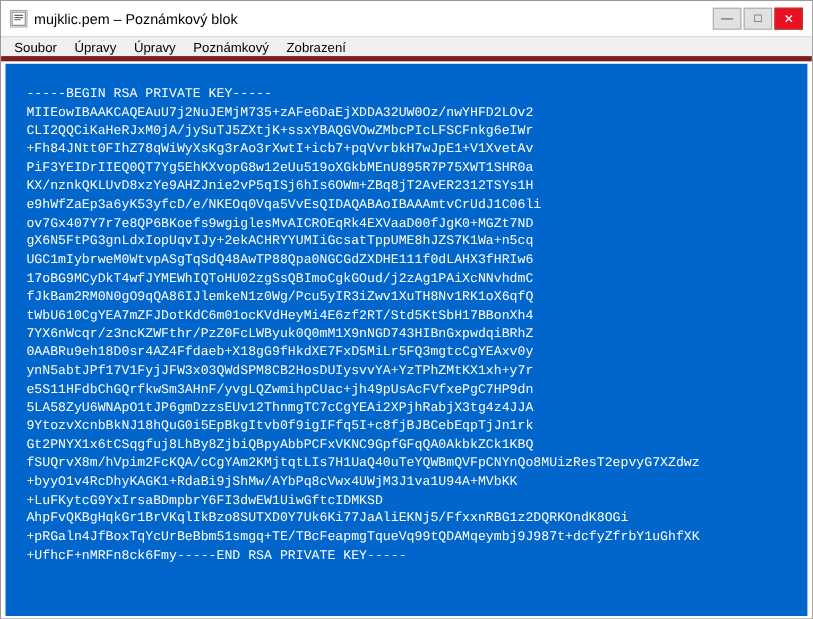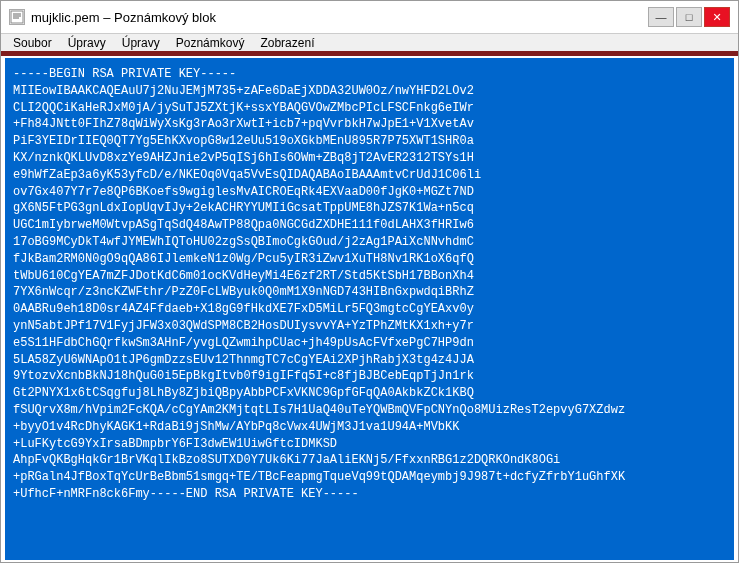--- a/index.html
+++ b/index.html
@@ -99,21 +99,21 @@
       background: #fff;
     }
     .editor-text {
       font-family: 'Courier New', Courier, monospace;
       font-size: 12px;
       line-height: 1.4;
       white-space: pre-wrap;
       word-break: break-all;
       color: #fff;
       background: #0066cc;
-      padding: 8px;
+      padding: 19px;
       min-height: 100%;
     }
     
     .editor-content::-webkit-scrollbar {
       width: 16px;
     }
     .editor-content::-webkit-scrollbar-track {
       background: #f0f0f0;
       border-left: 1px solid #ccc;
     }

